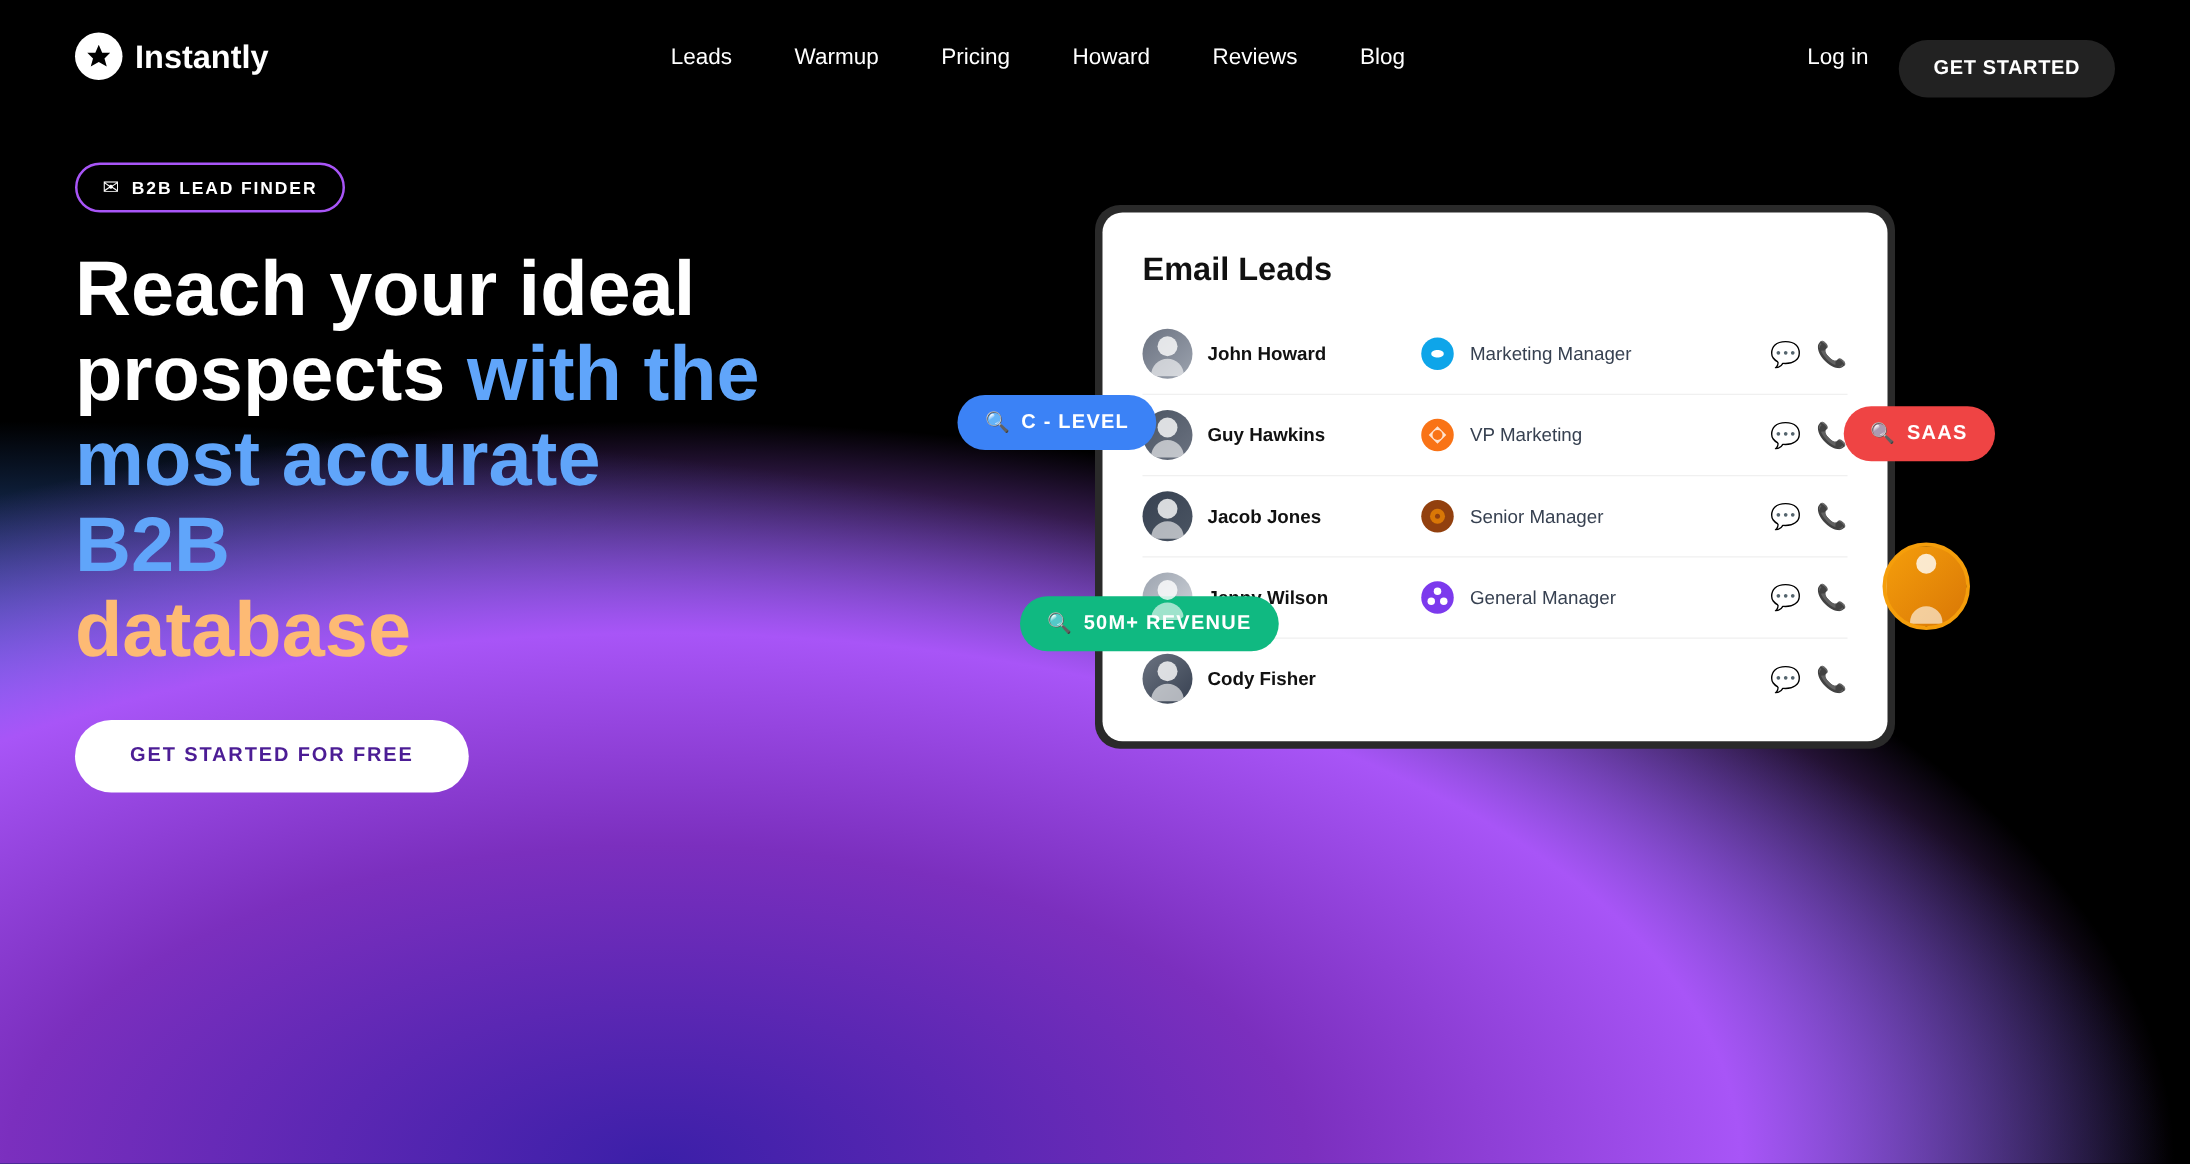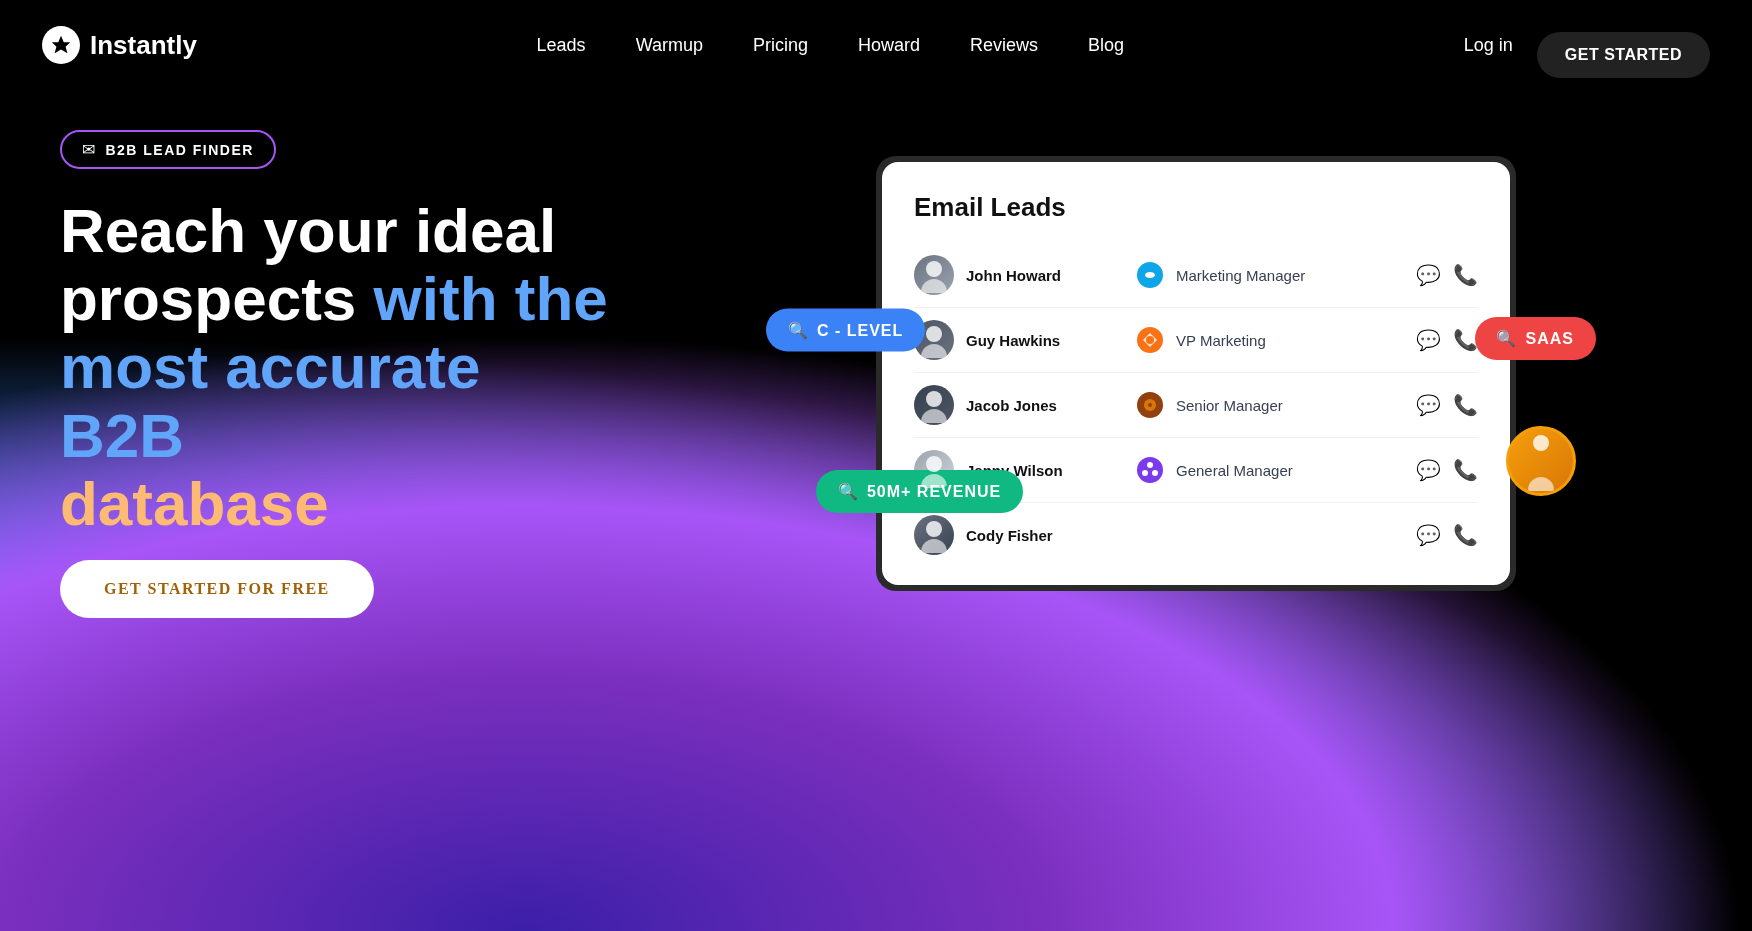--- a/index.html
+++ b/index.html
@@ -23,21 +23,21 @@
       background: radial-gradient(ellipse at 30% 100%, #3b1fa8 0%, #7b2fbe 30%, #a855f7 50%, transparent 70%),
                   radial-gradient(ellipse at 0% 100%, #1e40af 0%, #3b82f6 40%, transparent 70%);
       pointer-events: none;
     }
 
     
     .navbar {
       display: flex;
       align-items: center;
       justify-content: space-between;
-      padding: 0 42px;
+      padding: 0 60px;
       height: 90px;
       position: relative;
       z-index: 10;
     }
 
     .logo {
       display: flex;
       align-items: center;
       gap: 10px;
       text-decoration: none;
@@ -138,48 +138,47 @@
       font-size: 14px;
       font-weight: 700;
       letter-spacing: 1.5px;
       color: #fff;
     }
 
     .hero-title {
       font-size: 62px;
       font-weight: 900;
       line-height: 1.1;
-      margin-bottom: 22px;
+      margin-bottom: 37px;
     }
 
     .hero-title .white { color: #fff; }
     .hero-title .blue { color: #60a5fa; }
     .hero-title .purple { color: #fdba74; }
 
     .hero-subtitle {
       font-size: 19px;
       color: #d1d5db;
       line-height: 1.6;
       margin-bottom: 40px;
       max-width: 480px;
     }
 
     .cta-btn {
       display: inline-block;
       background: #fff;
-      color: #a16207;
+      color: #4c1d95;
       border: none;
       border-radius: 50px;
       padding: 20px 44px;
       font-size: 16px;
       font-weight: 800;
       letter-spacing: 1.5px;
       text-transform: uppercase;
       cursor: pointer;
-      font-family: Liberation Serif, serif;
     }
 
     
     .hero-right {
       flex: 1;
       position: relative;
       display: flex;
       align-items: center;
       justify-content: center;
     }

